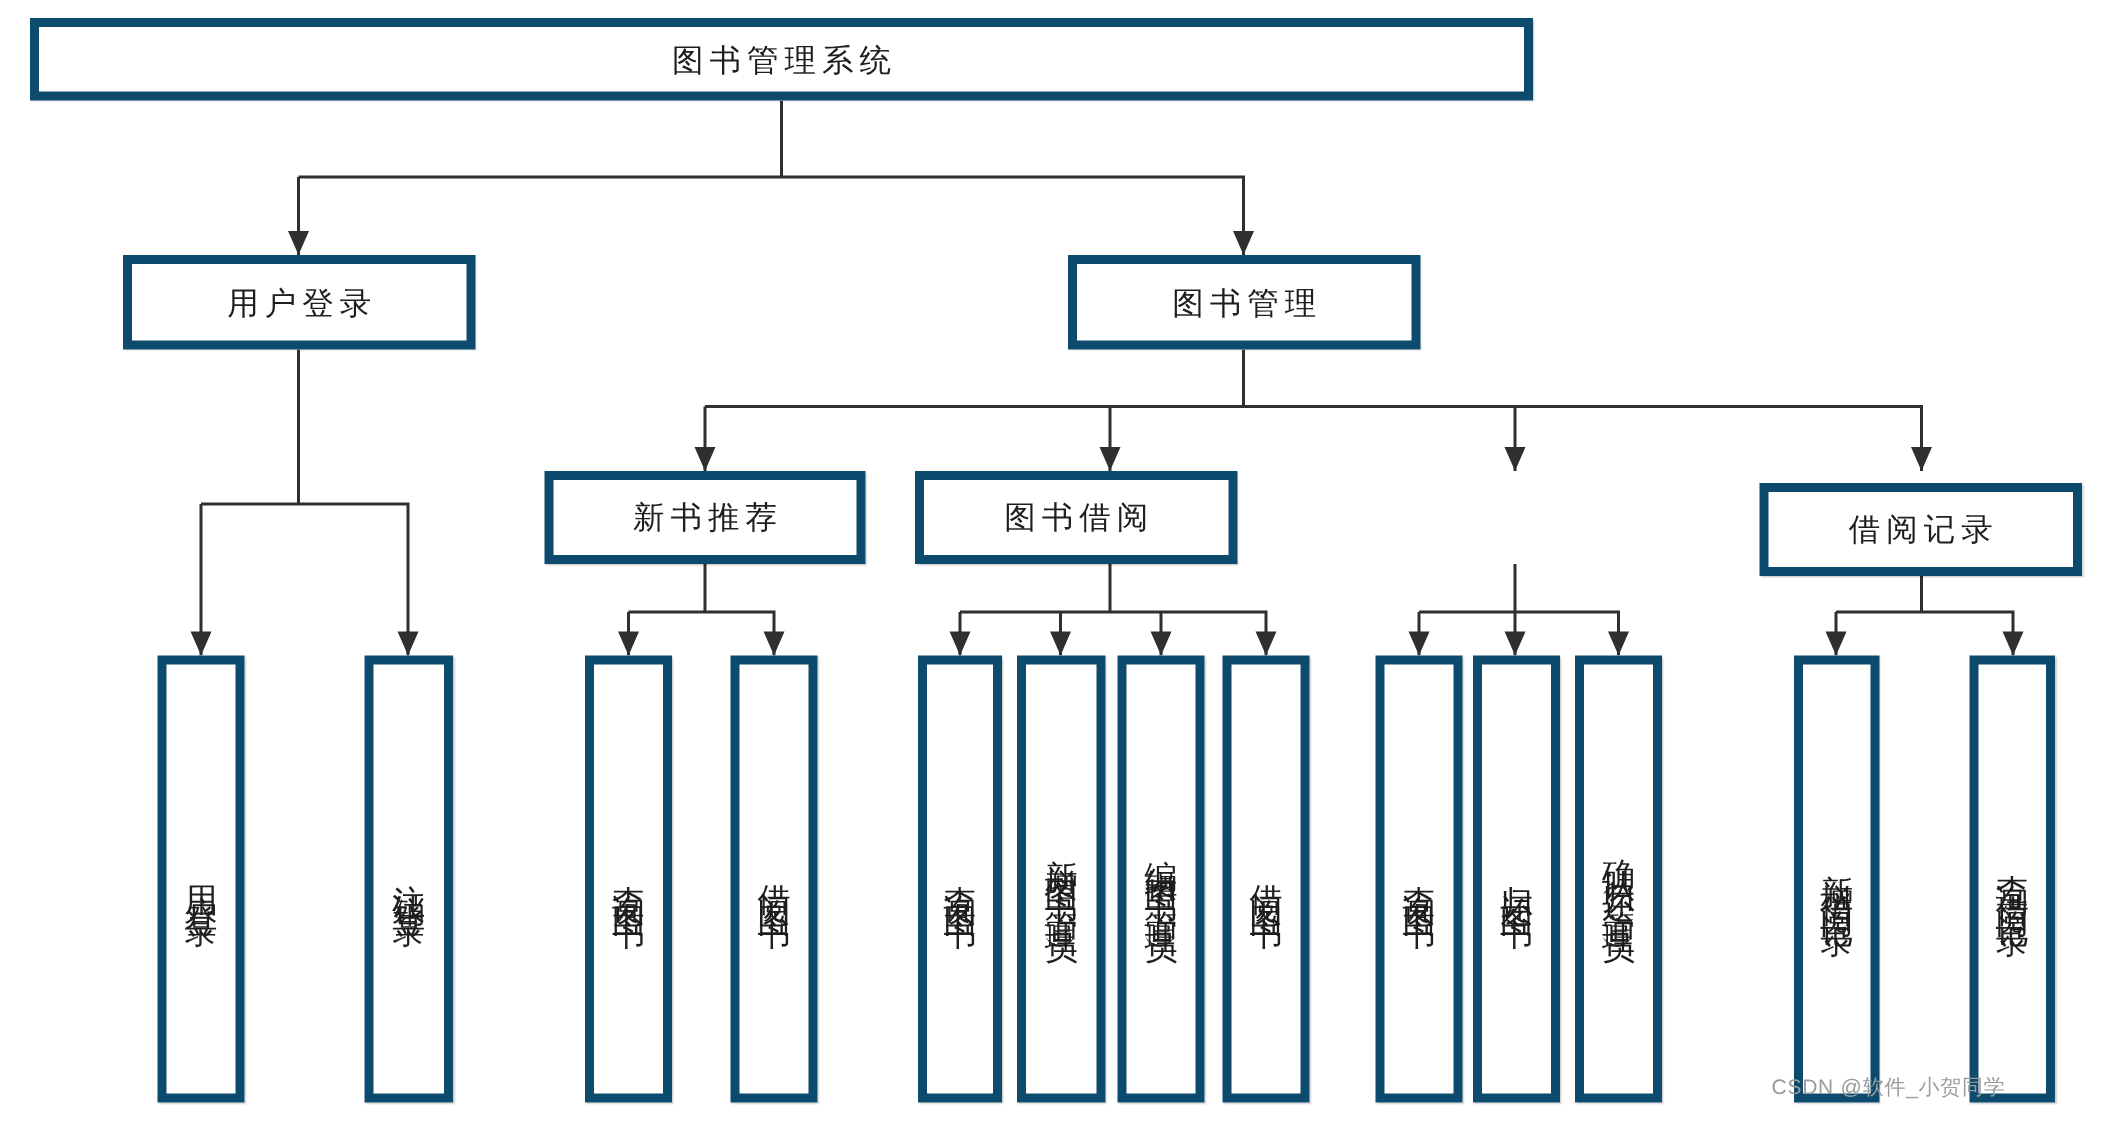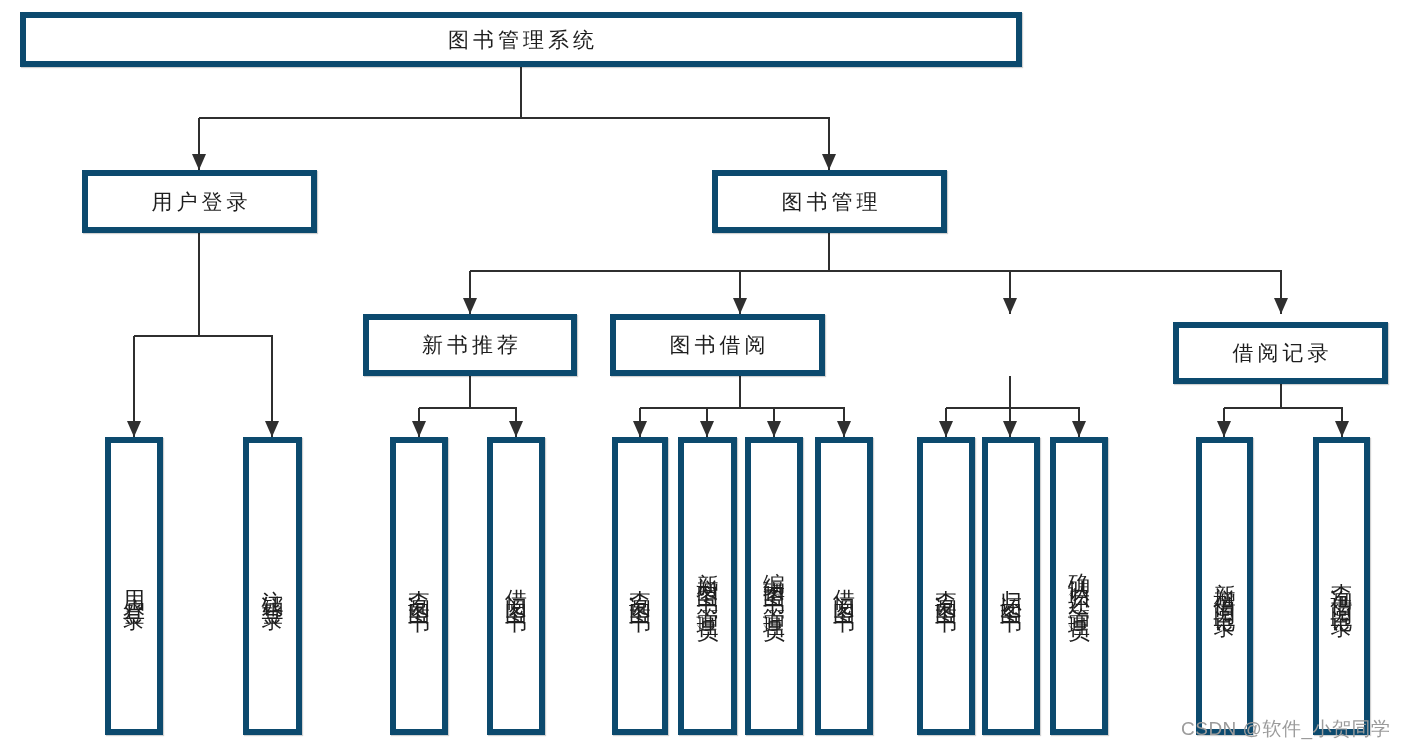--- a/index.html
+++ b/index.html
@@ -33,21 +33,21 @@
     writing-mode: vertical-rl;
     text-orientation: mixed;
     font-size: 22px;
     letter-spacing: 7px;
     line-height: 1;
   }
   .watermark {
     position: absolute;
     left: 1181px;
     top: 716px;
-    font-size: 19px;
+    font-size: 14px;
     color: #9b9b9b;
     letter-spacing: 0.5px;
     white-space: nowrap;
   }
 </style>
 </head>
 <body>
 
 <div class="stage">
 

